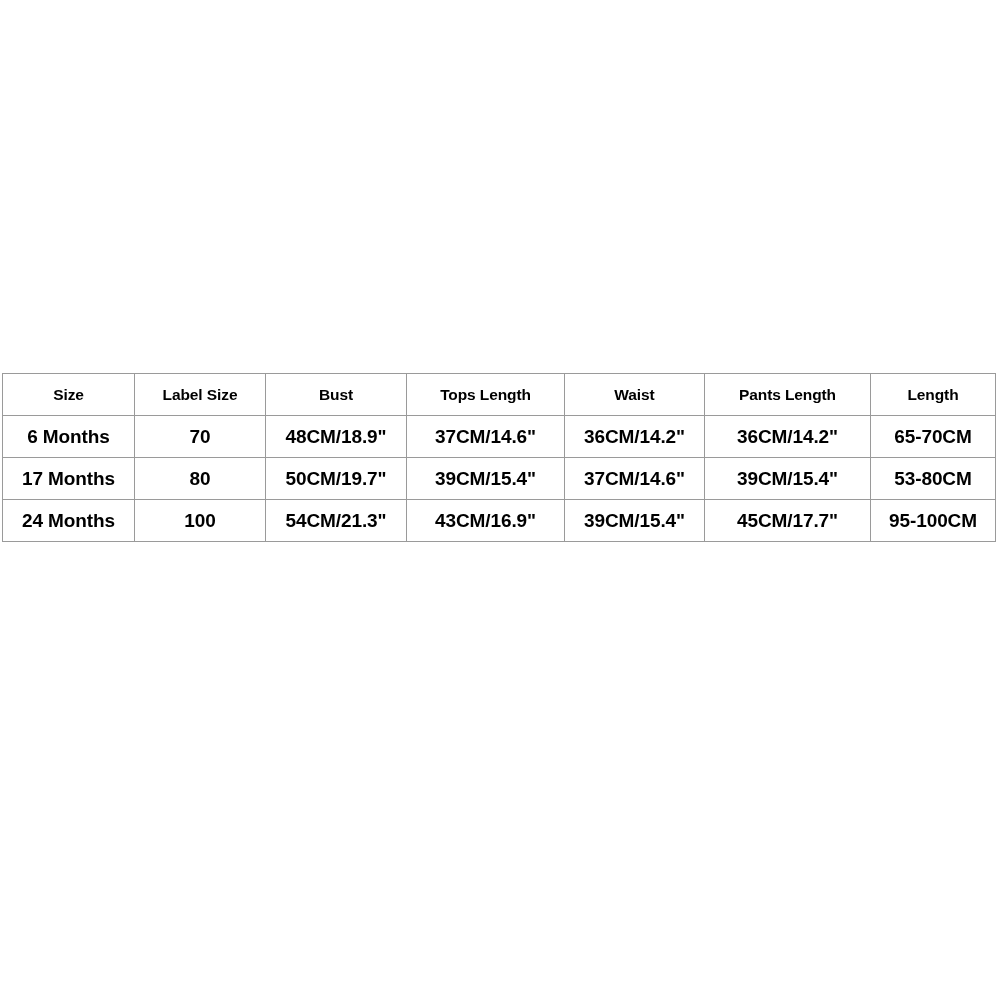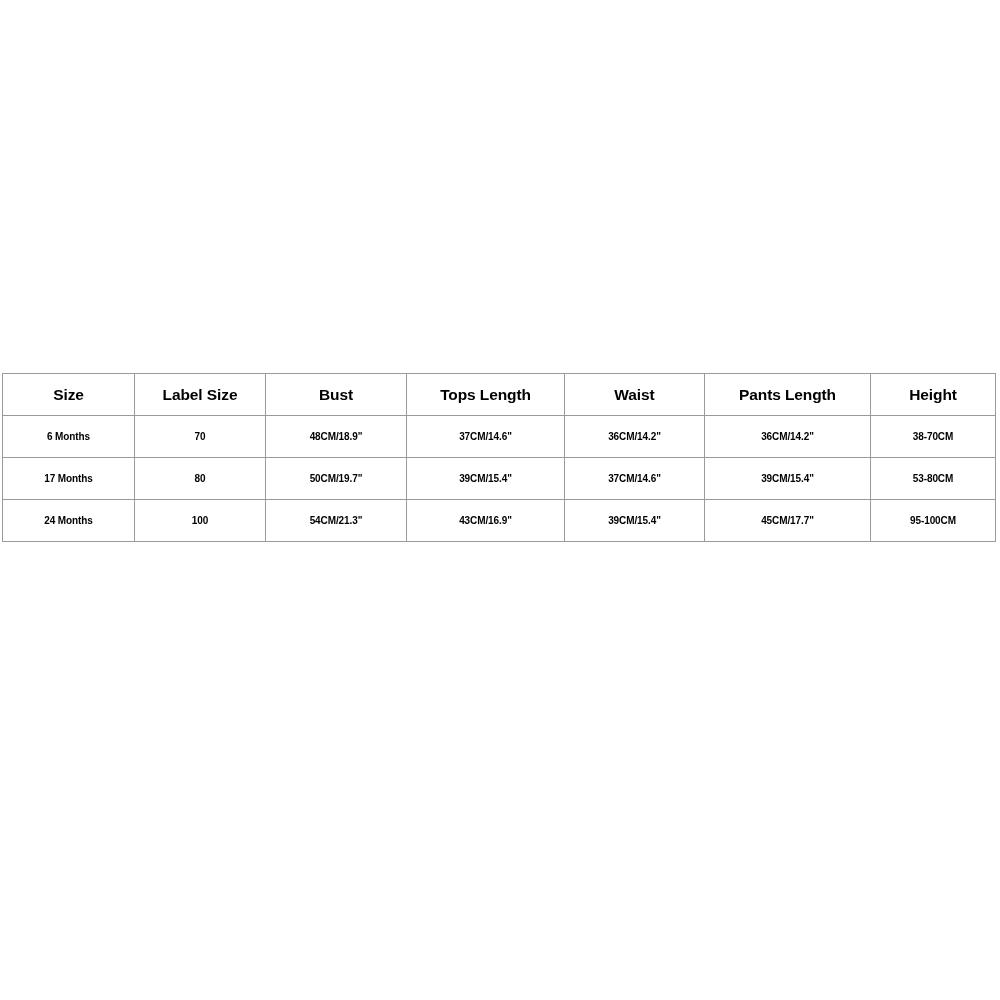--- a/index.html
+++ b/index.html
@@ -31,21 +31,21 @@
   }
 
   table.size-chart td,
   table.size-chart th {
     border: 1px solid #9a9a9a;
     text-align: center;
     vertical-align: middle;
     height: 41px;
     padding: 0 2px;
     font-weight: bold;
-    font-size: 10px;
+    font-size: 19px;
     color: #000000;
     letter-spacing: -0.1px;
     white-space: nowrap;
     overflow: hidden;
   }
 
   table.size-chart thead th {
     background: #ffffff;
     font-size: 15.5px;
   }
@@ -78,32 +78,32 @@
         <col class="c6">
     </colgroup>
     <thead>
       <tr>
         <th>Size</th>
         <th>Label Size</th>
         <th>Bust</th>
         <th>Tops Length</th>
         <th>Waist</th>
         <th>Pants Length</th>
-        <th>Height</th>
+        <th>Length</th>
       </tr>
     </thead>
     <tbody>
       <tr>
         <td>6 Months</td>
         <td>70</td>
         <td>48CM/18.9"</td>
         <td>37CM/14.6"</td>
         <td>36CM/14.2"</td>
         <td>36CM/14.2"</td>
-        <td>38-70CM</td>
+        <td>65-70CM</td>
       </tr>
       <tr>
         <td>17 Months</td>
         <td>80</td>
         <td>50CM/19.7"</td>
         <td>39CM/15.4"</td>
         <td>37CM/14.6"</td>
         <td>39CM/15.4"</td>
         <td>53-80CM</td>
       </tr>

